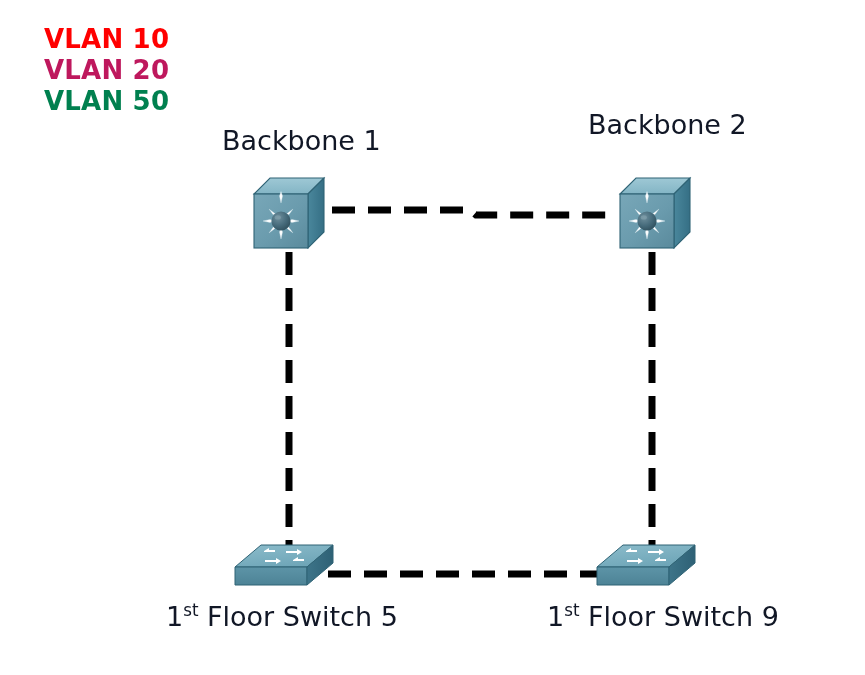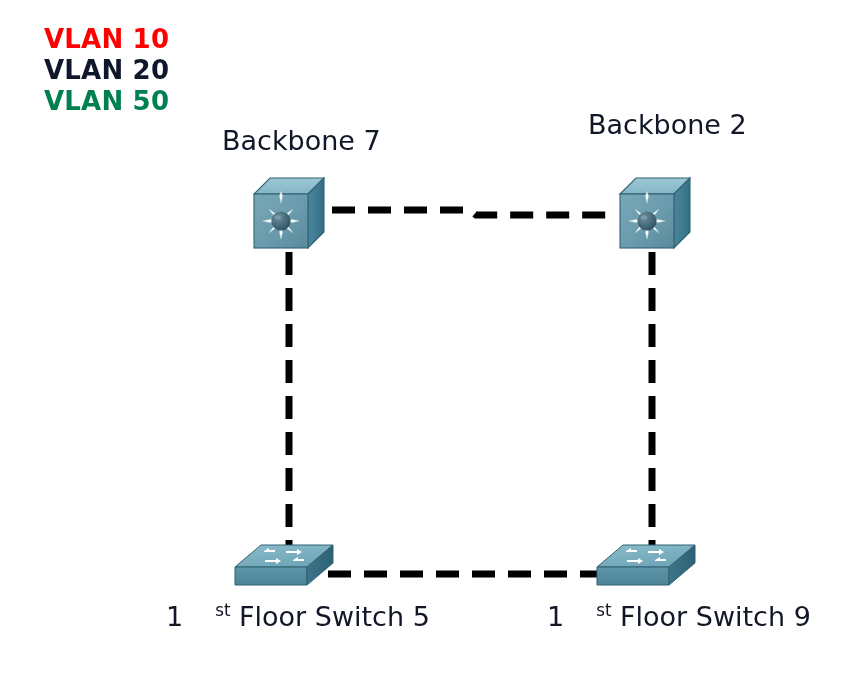--- a/index.html
+++ b/index.html
@@ -32,39 +32,38 @@
   }
   .vlan-item {
     font-family: "DejaVu Sans", "Liberation Sans", sans-serif;
     font-weight: bold;
     font-size: 26px;
     line-height: 31px;
     letter-spacing: 0.2px;
     white-space: nowrap;
   }
   .vlan-10 { color: #ff0000; }
-  .vlan-20 { color: #0f172a; }
+  .vlan-20 { color: #be185d; }
   .vlan-30 { color: #00804f; }
 
   
   .node-label {
     position: absolute;
     font-family: "DejaVu Sans", "Liberation Sans", sans-serif;
     font-weight: normal;
     font-size: 27px;
     line-height: 32px;
     color: #111726;
     white-space: nowrap;
     z-index: 5;
   }
   .node-label sup {
     font-size: 0.62em;
     vertical-align: super;
     line-height: 0;
-    margin-left: 32px;
   }
   #label-backbone-1 { left: 222px; top: 125px; }
   #label-backbone-2 { left: 588px; top: 109px; }
   #label-floor-switch-1 { left: 166px; top: 601px; }
   #label-floor-switch-2 { left: 547px; top: 601px; }
 
   
   #links-layer {
     position: absolute;
     inset: 0;
@@ -234,21 +233,21 @@
     <polygon points="4,27 76,27 76,45 4,45" fill="url(#swFront2)" stroke="#2f6375" stroke-width="1"></polygon>
     <polygon points="76,27 102,5 102,23 76,45" fill="url(#swSide2)" stroke="#2f6375" stroke-width="1"></polygon>
     <g fill="#ffffff">
       <polygon points="34,20 45,20 45,18 50,21 45,24 45,22 34,22"></polygon>
       <polygon points="55,11 66,11 66,9 71,12 66,15 66,13 55,13"></polygon>
       <polygon points="33,12 44,12 44,10 38,10 38,8 33,11"></polygon>
       <polygon points="62,21 73,21 73,19 67,19 67,17 62,20"></polygon>
     </g>
   </svg>
 
-  <div class="node-label" id="label-backbone-1">Backbone 7</div>
+  <div class="node-label" id="label-backbone-1">Backbone 1</div>
 
   <div class="node-label" id="label-backbone-2">Backbone 2</div>
 
   <div class="node-label" id="label-floor-switch-1"><span>1</span><sup>st</sup><span> Floor Switch 5</span></div>
 
   <div class="node-label" id="label-floor-switch-2"><span>1</span><sup>st</sup><span> Floor Switch 9</span></div>
 
 </div>
 
 </body></html>

